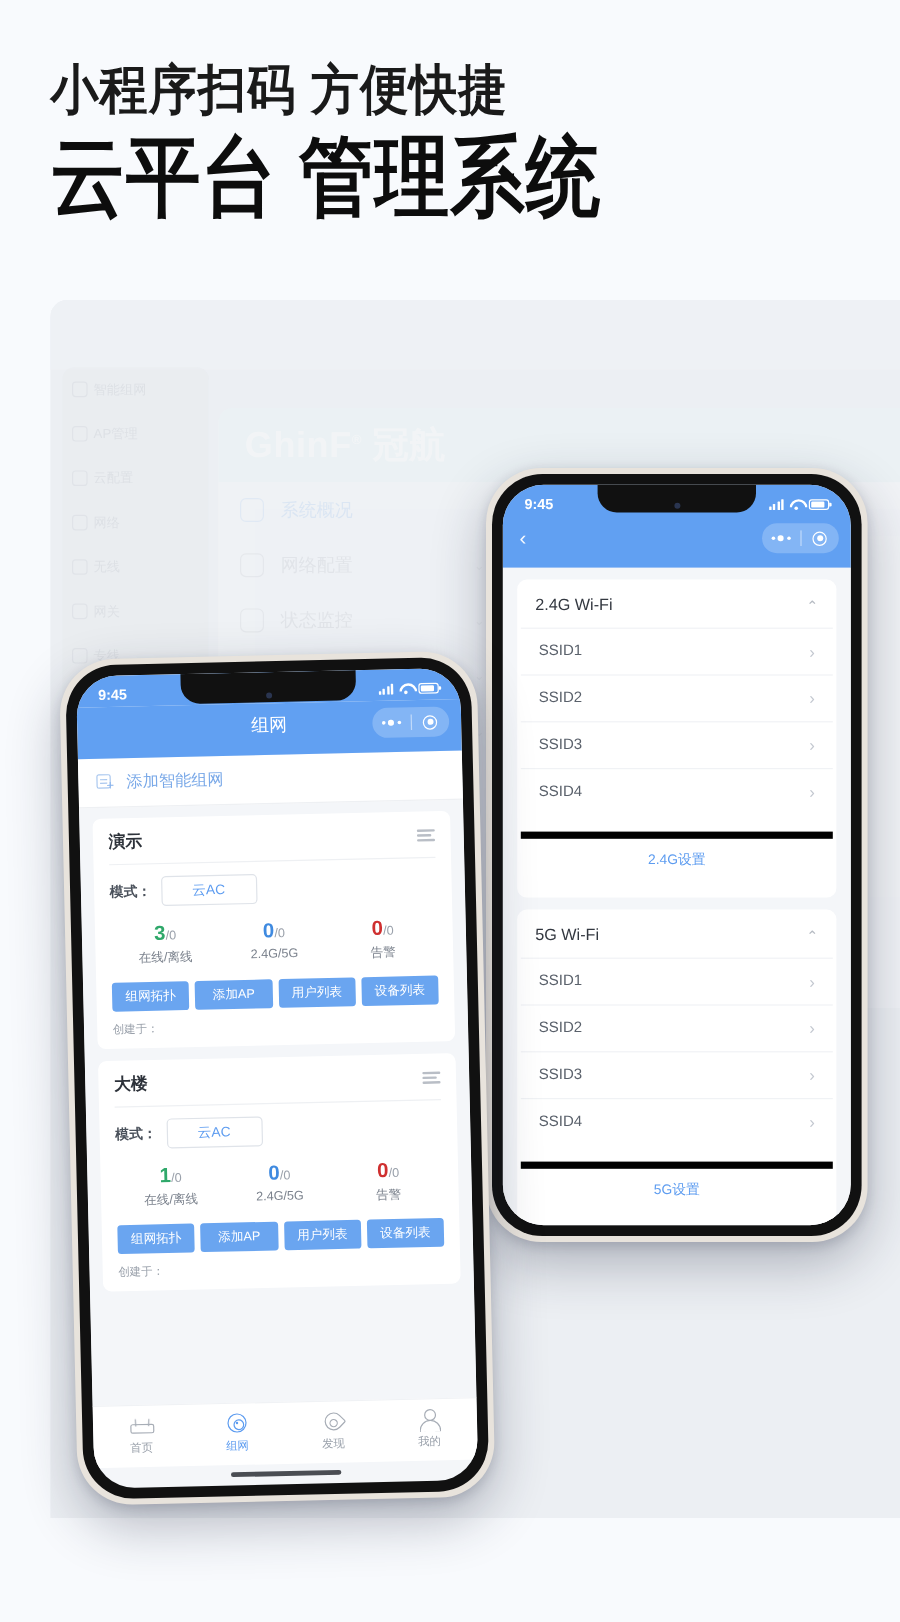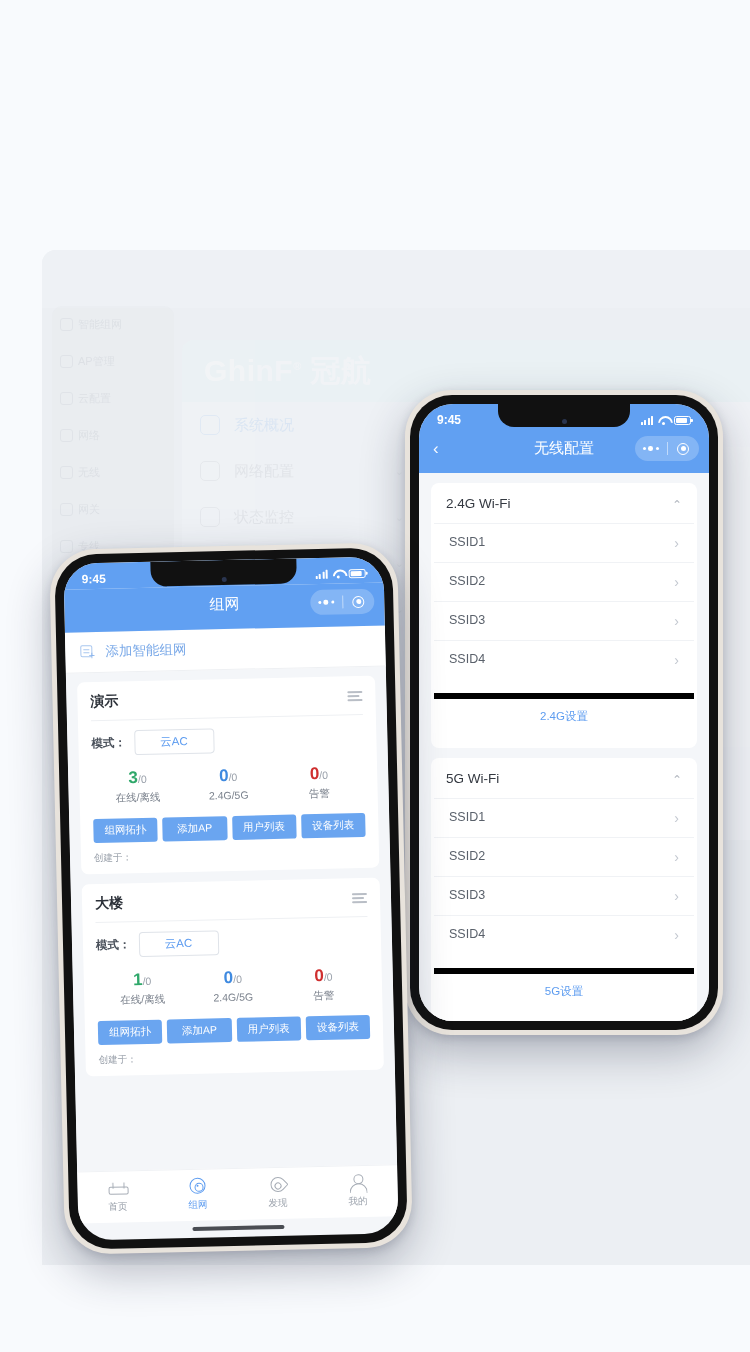--- a/index.html
+++ b/index.html
@@ -275,20 +275,24 @@
   .home-ind {
     width:92px; height:4px; border-radius:3px; background:#2b2f36;
     margin:6px auto 7px auto; opacity:.85;
   }
 </style>
 </head>
 <body>
 
 <div id="page">
 
+  <div class="hero">
+    <div class="hero-line1">小程序扫码  方便快捷</div>
+    <div class="hero-line2">云平台  管理系统</div>
+  </div>
 
   <div class="panel">
     <div class="panel-bg-top"></div>
 
     <div class="bg-dash">
       <div class="bg-rail">
         <div class="bg-rail-item">
             <span class="bg-rail-ic"></span>
             <span>智能组网</span>
           </div>
@@ -383,21 +387,20 @@
                 <i></i>
                 <i></i>
               </span>
             <span class="wifi"></span>
             <span class="batt"></span>
           </span>
         </div>
 
         <div class="navbar">
           <span class="nav-back">‹</span>
-          <span class="nav-title">无线配置</span>
           <span class="capsule">
             <span class="cap-dots">
                 <i></i>
                 <i></i>
                 <i></i>
               </span>
             <span class="cap-div"></span>
             <span class="cap-circ">
                 <span></span>
               </span>

